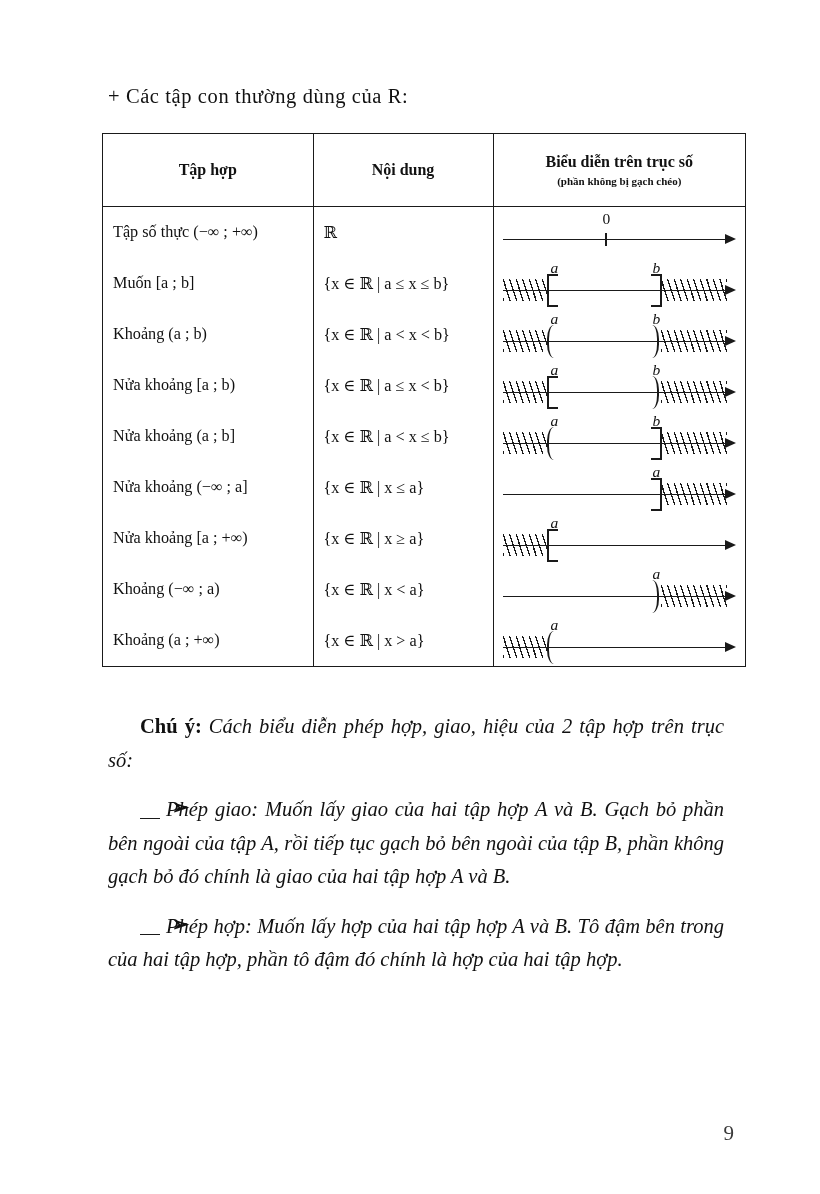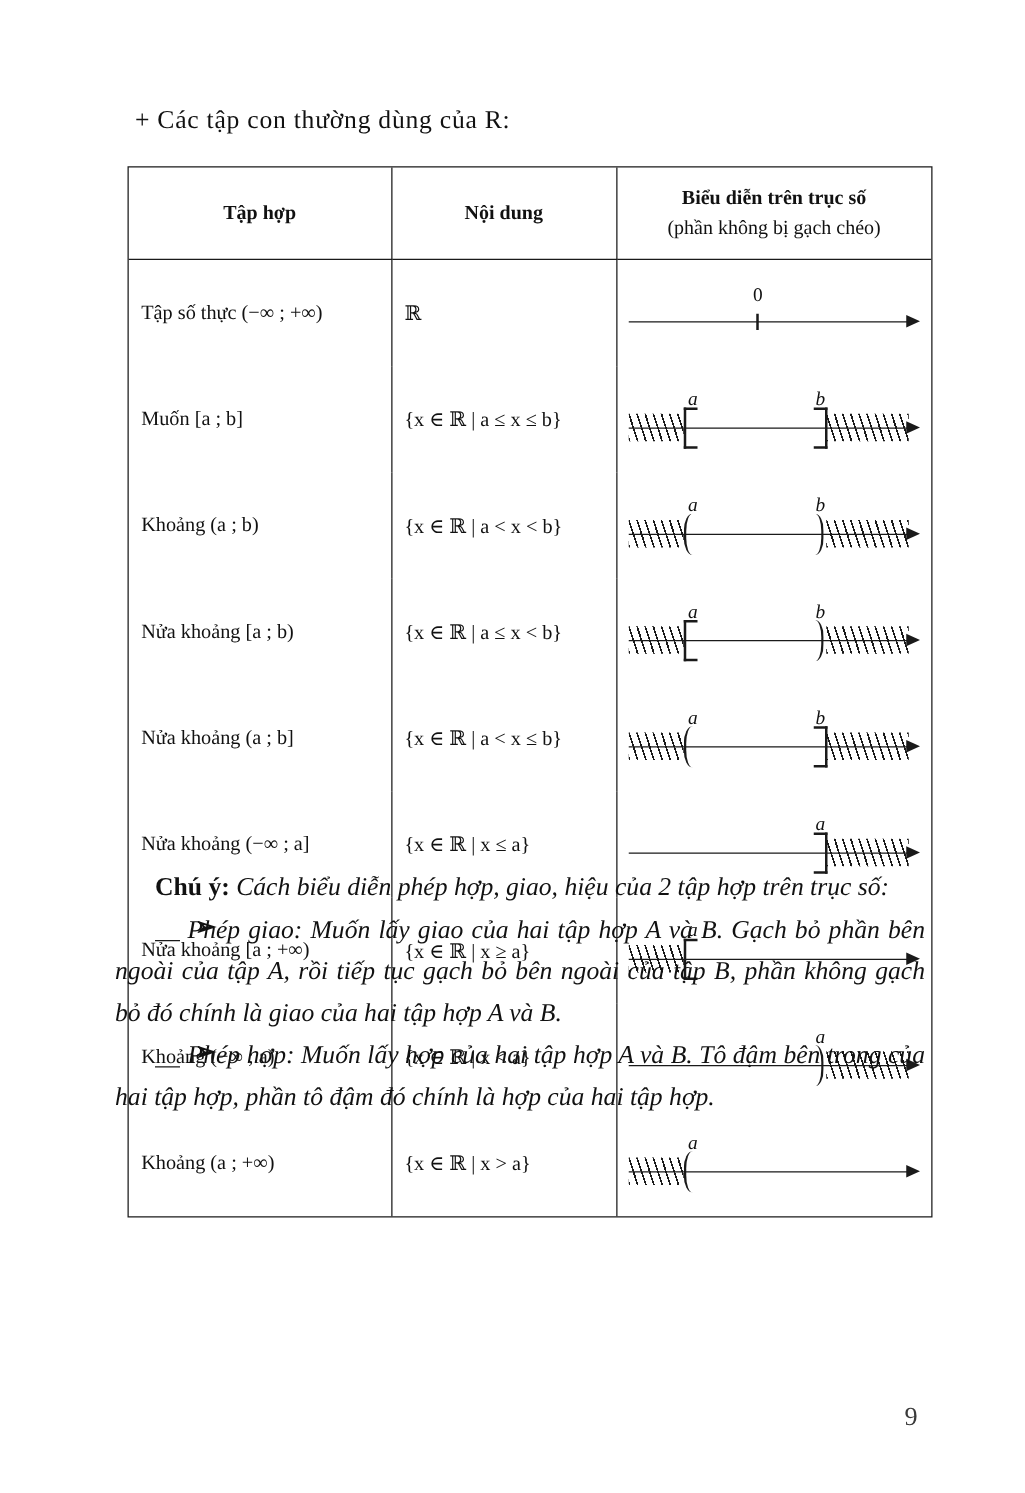--- a/index.html
+++ b/index.html
@@ -59,28 +59,28 @@
     font-size: 16px;
     padding: 14px 6px 14px;
     height: 44px;
     vertical-align: middle;
     text-align: center;
     line-height: 1.35;
   }
   .subset-table th:last-child { border-right: none; }
   .hdr-sub {
     display: block;
-    font-weight: normal;
-    font-size: 16px;
+    font-weight: bold;
+    font-size: 11px;
     margin-top: 2px;
   }
 
   .subset-table td {
     border-right: 1.3px solid #1a1a1a;
-    padding: 17px 10px;
+    padding: 0 10px;
     height: 51px;
     vertical-align: middle;
     font-size: 16.2px;
   }
   .subset-table td:last-child {
     border-right: none;
     padding: 0;
   }
 
   .cell-set   { white-space: nowrap; }
@@ -176,21 +176,21 @@
   .body-text {
     position: absolute;
     left: 92px;
     top: 694px;
     width: 648px;
     font-size: 20.5px;
     line-height: 33.5px;
     text-align: justify;
     font-style: italic;
   }
-  .body-text p { margin: 0; }
+  .body-text p { margin: 16px; }
   .body-text p + p { margin-top: 0px; }
   .lead { font-style: normal; font-weight: bold; }
   .indent { text-indent: 32px; }
   .bullet-par { text-indent: 32px; }
   .arrow-bullet {
     font-style: normal;
     font-weight: bold;
     display: inline-block;
     width: 20px;
     border-bottom: 1.4px solid #1a1a1a;

